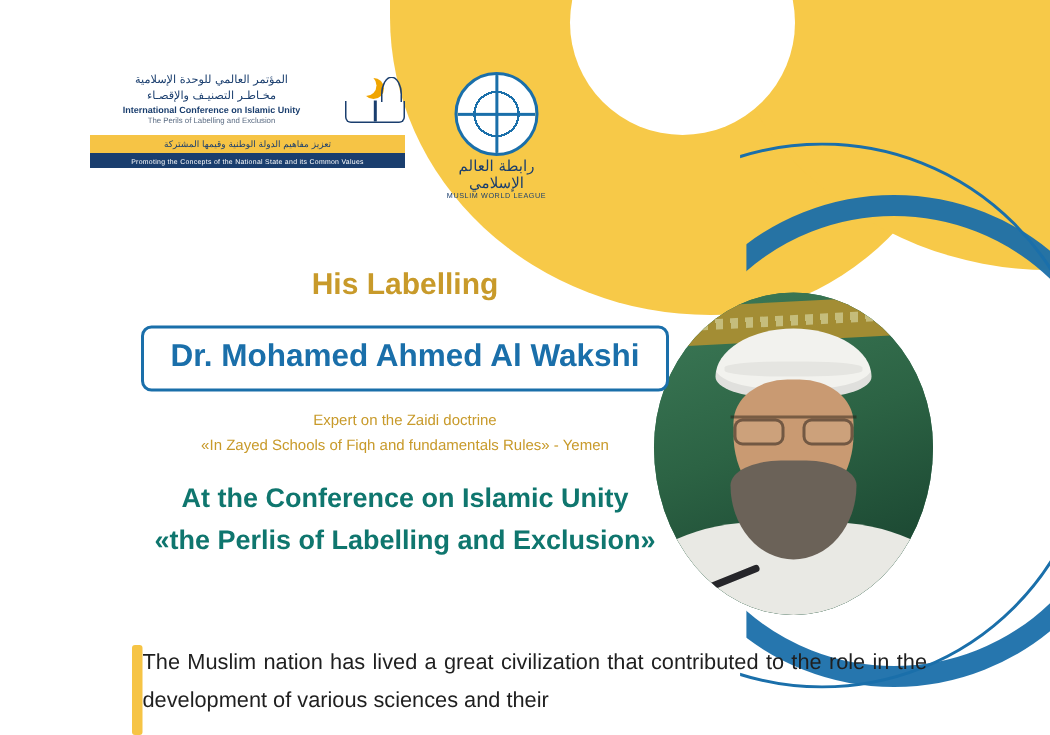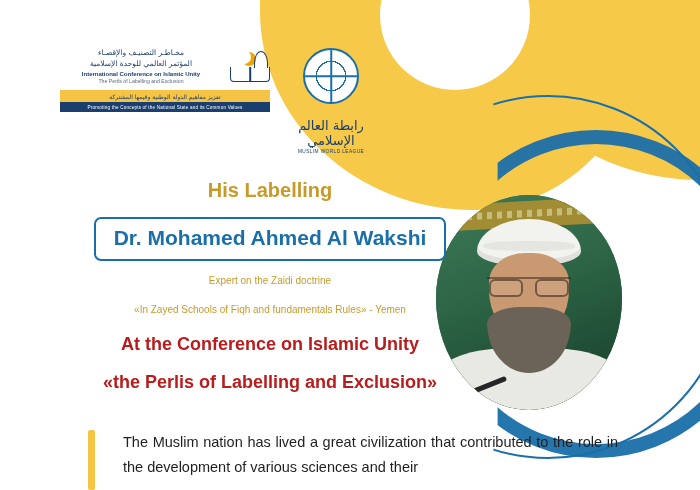--- a/index.html
+++ b/index.html
@@ -210,23 +210,23 @@
     position: absolute;
     top: 50%;
     left: 0;
     width: 100%;
     height: 1.5px;
     background: #1a6faa;
     transform: translateY(-50%);
   }
   .mwl-arabic {
     font-family: "DejaVu Sans", sans-serif;
-    font-size: 13px;
+    font-size: 10px;
     color: #1a3e6e;
-    margin-top: 14px;
+    margin-top: 2px;
     direction: rtl;
   }
   .mwl-eng {
     font-size: 4.8px;
     color: #1a3e6e;
     letter-spacing: .4px;
     margin-top: 1px;
   }
 
   
@@ -377,34 +377,34 @@
     white-space: nowrap;
   }
   .role-line {
     margin-top: 12px;
     color: #c89a2a;
     font-size: 10px;
     line-height: 1.5;
   }
   .conf-line {
     margin-top: 14px;
-    color: #b91c1c;
+    color: #0f766e;
     font-size: 18px;
     font-weight: bold;
     line-height: 1.45;
   }
 
   
   .quote-wrap {
     position: absolute;
     top: 430px;
     left: 88px;
     width: 530px;
     display: flex;
-    gap: 28px;
+    gap: 0;
   }
   .quote-bar {
     width: 7px;
     min-height: 60px;
     background: #f6c445;
     border-radius: 2px;
     flex: 0 0 auto;
   }
   .quote-text {
     color: #1f1f1f;
@@ -423,22 +423,22 @@
   <div class="blue-arc"></div>
   <div class="blue-arc-thin"></div>
   <div class="right-bar"></div>
 </div>
 
 <div class="header">
 
   <div class="logo-left">
     <div class="logo-rows">
       <div style="flex:1;">
+        <div class="arabic-line">المؤتمر العالمي للوحدة الإسلامية</div>
         <div class="arabic-line">مخـاطـر التصنيـف والإقصـاء</div>
-        <div class="arabic-line">المؤتمر العالمي للوحدة الإسلامية</div>
         <div class="eng-line">International Conference on Islamic Unity</div>
         <div class="eng-line sub">The Perils of Labelling and Exclusion</div>
       </div>
       <div class="emblem-art">
         <div class="crescent"></div>
         <div class="dome"></div>
         <div class="book"></div>
       </div>
     </div>
     <div class="yellow-band">تعزيز مفاهيم الدولة الوطنية وقيمها المشتركة</div>
@@ -465,22 +465,22 @@
 </div>
 
 <div class="content">
   <div class="excerpt-line">His Labelling</div>
 
   <div class="name-box">
     <div class="name-text">Dr. Mohamed Ahmed Al Wakshi</div>
   </div>
 
   <div class="role-line">Expert on the Zaidi doctrine</div>
-  <div class="role-line" style="margin-top:14px;">«In Zayed Schools of Fiqh and fundamentals Rules» - Yemen</div>
+  <div class="role-line" style="margin-top:2px;">«In Zayed Schools of Fiqh and fundamentals Rules» - Yemen</div>
 
   <div class="conf-line">At the Conference on Islamic Unity</div>
-  <div class="conf-line" style="margin-top:12px;">«the Perlis of Labelling and Exclusion»</div>
+  <div class="conf-line" style="margin-top:2px;">«the Perlis of Labelling and Exclusion»</div>
 </div>
 
 <div class="quote-wrap">
   <div class="quote-bar"></div>
   <div class="quote-text">The Muslim nation has lived a great civilization that contributed to the role in the development of various sciences and their</div>
 </div>
 
 </body></html>

